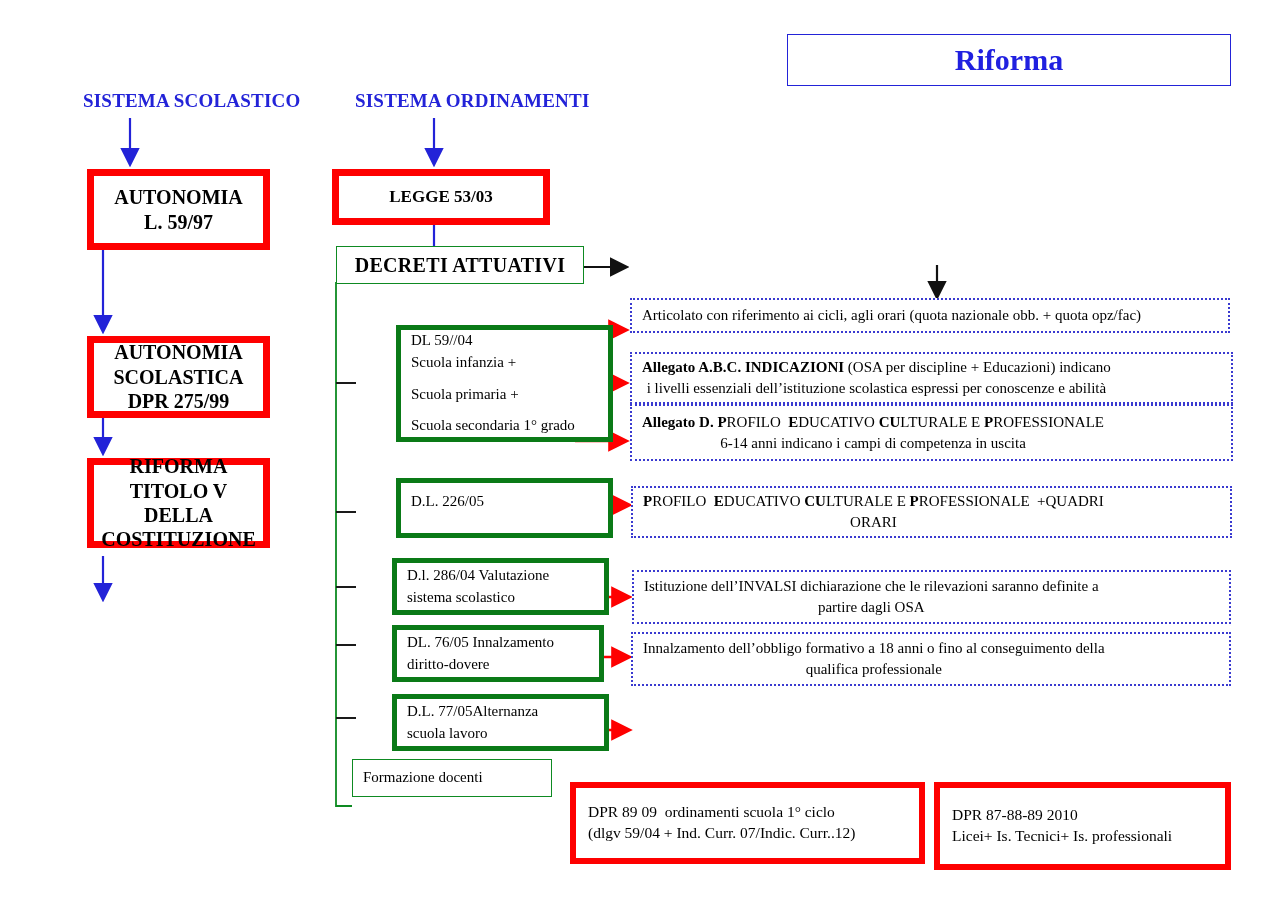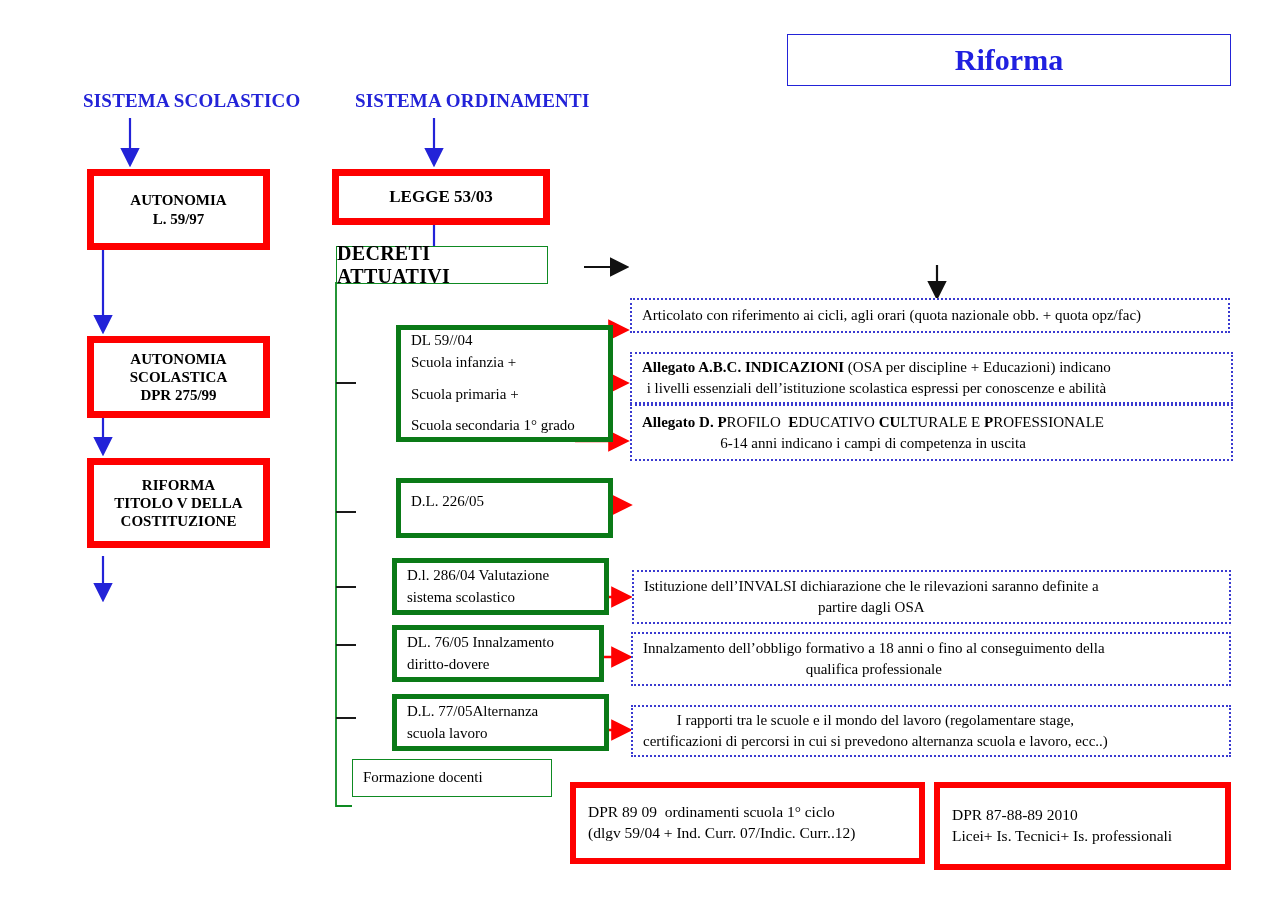--- a/index.html
+++ b/index.html
@@ -23,21 +23,21 @@
     display:flex;align-items:center;justify-content:center;
   }
   .title-box span{color:#2020e0;font-weight:bold;font-size:30px;}
 
   
   .red-box{
     border:7px solid #fe0000;background:#fff;
     display:flex;align-items:center;justify-content:center;
     text-align:center;
   }
-  .red-box .txt{font-weight:bold;font-size:15px;color:#000;line-height:1.22;}
+  .red-box .txt{font-weight:bold;font-size:20px;color:#000;line-height:1.22;}
 
   .red-box-bottom{
     border:6px solid #fe0000;background:#fff;
     display:flex;align-items:center;
   }
   .red-box-bottom .txt{font-size:15.5px;color:#000;line-height:1.35;padding-left:12px;}
 
   
   .green-thin{
     border:1.5px solid #0e8a22;background:#fff;
@@ -164,21 +164,21 @@
       <div>TITOLO V DELLA</div>
       <div>COSTITUZIONE</div>
     </div>
   </div>
 
 
   <div class="abs red-box" style="left:332px;top:169px;width:218px;height:56px;">
     <div class="txt" style="font-size:17px;">LEGGE 53/03</div>
   </div>
 
-  <div class="abs green-head" style="left:336px;top:246px;width:212px;height:38px;">
+  <div class="abs green-head" style="left:336px;top:246px;width:248px;height:38px;">
     <div class="txt">DECRETI ATTUATIVI</div>
   </div>
 
   <div class="abs green-thick" style="left:352px;top:325px;width:217px;height:117px;">
     <div class="txt">
       <div>DL  59//04</div>
       <div>Scuola infanzia +</div>
       <div style="height:10px;"></div>
       <div>Scuola primaria +</div>
       <div style="height:10px;"></div>
@@ -223,32 +223,32 @@
   </div>
 
   <div class="abs blue-dot" style="left:630px;top:352px;width:603px;height:52px;">
     <div class="txt"><b>Allegato A.B.C. INDICAZIONI</b> (OSA per discipline + Educazioni) indicano<br>i livelli essenziali dell’istituzione scolastica espressi per conoscenze e abilità</div>
   </div>
 
   <div class="abs blue-dot" style="left:630px;top:404px;width:603px;height:57px;">
     <div class="txt"><b>Allegato D. P</b>ROFILO&nbsp; <b>E</b>DUCATIVO <b>CU</b>LTURALE E <b>P</b>ROFESSIONALE<br>6-14 anni indicano i campi di competenza in uscita</div>
   </div>
 
+  <div class="abs blue-dot" style="left:631px;top:486px;width:601px;height:52px;">
+    <div class="txt"><b>P</b>ROFILO&nbsp; <b>E</b>DUCATIVO <b>CU</b>LTURALE E <b>P</b>ROFESSIONALE&nbsp; +QUADRI<br>ORARI</div>
+  </div>
 
   <div class="abs blue-dot" style="left:632px;top:570px;width:599px;height:54px;">
     <div class="txt">Istituzione dell’INVALSI dichiarazione che le rilevazioni saranno definite a<br>partire dagli OSA</div>
   </div>
 
   <div class="abs blue-dot" style="left:631px;top:632px;width:600px;height:54px;">
     <div class="txt">Innalzamento dell’obbligo formativo a 18 anni o fino al conseguimento della<br>qualifica professionale</div>
   </div>
 
-  <div class="abs blue-dot" style="left:631px;top:705px;width:600px;height:52px;">
-    <div class="txt">I rapporti tra le scuole e il mondo del lavoro (regolamentare stage,<br>certificazioni di percorsi in cui si prevedono alternanza scuola e lavoro, ecc..)</div>
-  </div>
 
   <div class="abs red-box-bottom" style="left:570px;top:782px;width:355px;height:82px;">
     <div class="txt">DPR 89 09&nbsp; ordinamenti scuola 1° ciclo<br>(dlgv 59/04 + Ind. Curr. 07/Indic. Curr..12)</div>
   </div>
 
   <div class="abs red-box-bottom" style="left:934px;top:782px;width:297px;height:88px;">
     <div class="txt">DPR 87-88-89 2010<br>Licei+ Is. Tecnici+ Is. professionali</div>
   </div>
 
 </div>

